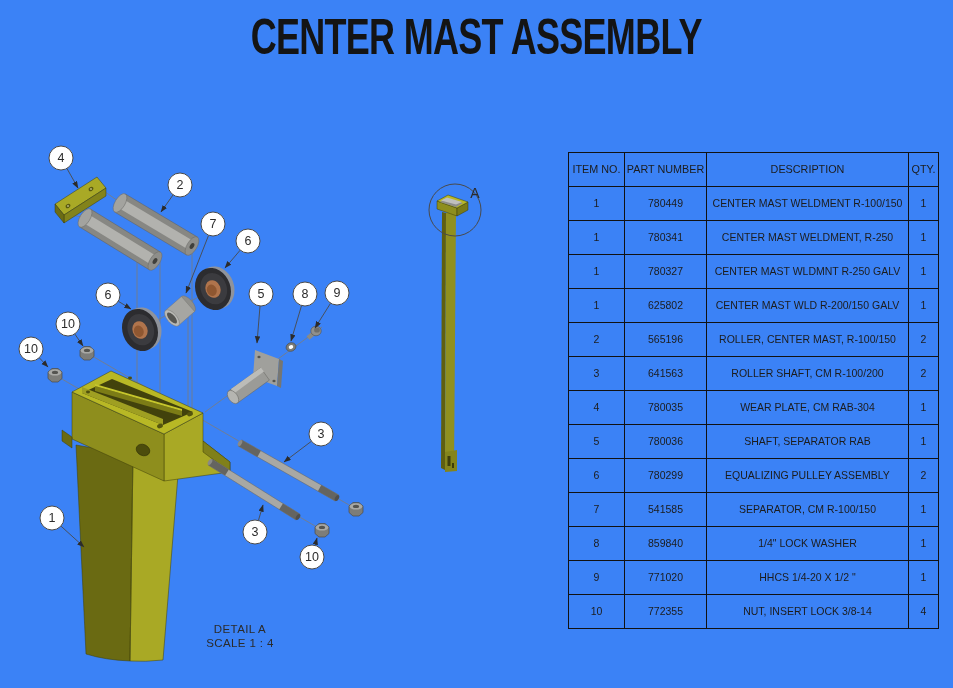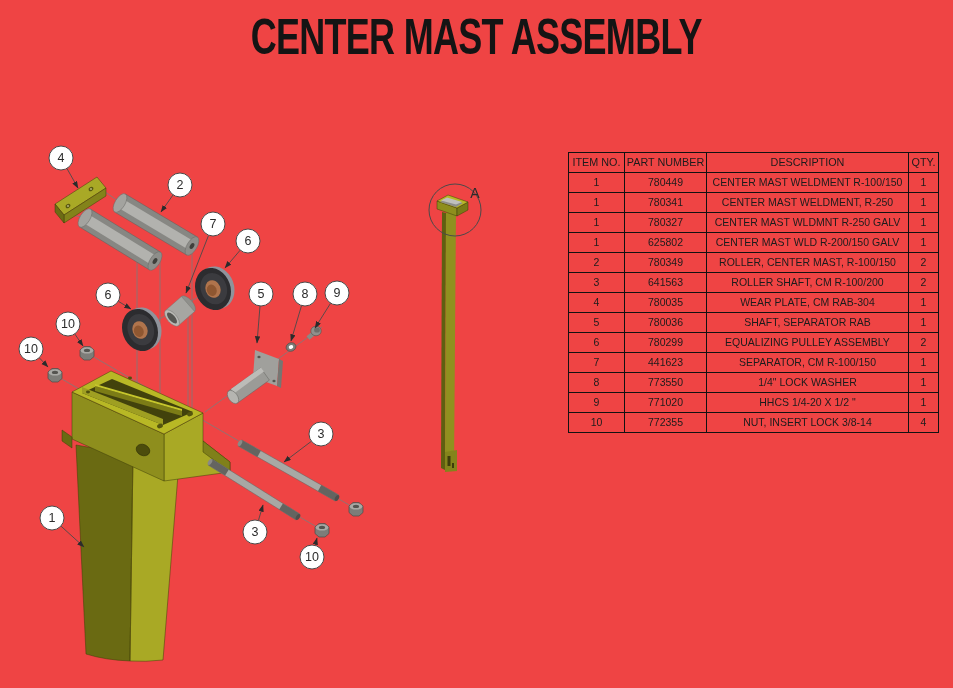--- a/index.html
+++ b/index.html
@@ -1,25 +1,25 @@
 <!DOCTYPE html>
 <html><head>
 <meta charset="utf-8">
 <style>
   html,body{margin:0;padding:0;background:#ffffff;}
-  .page{position:relative;width:953px;height:688px;background:#ef4444;overflow:hidden;
+  .page{position:relative;width:953px;height:688px;background:#3b82f6;overflow:hidden;
         font-family:"Liberation Sans",sans-serif;}
   .page-title{position:absolute;top:8px;left:0;right:0;text-align:center;
         font-weight:bold;font-size:50px;color:#141414;white-space:nowrap;}
   .page-title span{display:inline-block;transform:scaleX(0.72);letter-spacing:-1px;}
   .diagram-svg{position:absolute;left:0;top:0;width:953px;height:688px;}
   .parts-table{position:absolute;left:568px;top:152px;width:370px;height:278px;
         border-collapse:collapse;table-layout:fixed;color:#1c1c1c;}
   .parts-table th,.parts-table td{border:1px solid #121212;text-align:center;
-        padding:0 1px;font-weight:normal;font-size:10.5px;white-space:nowrap;overflow:hidden;
+        padding:7px 1px;font-weight:normal;font-size:10.5px;white-space:nowrap;overflow:hidden;
         height:19px;line-height:1;}
   .parts-table th{font-size:10.8px;}
   .detail-caption{position:absolute;left:190px;top:623px;width:100px;text-align:center;
         font-size:11.5px;line-height:13.5px;color:#2b2b2b;letter-spacing:0.4px;}
   svg text{font-family:"Liberation Sans",sans-serif;}
 </style>
 </head>
 <body>
 
 <div class="page">
@@ -296,21 +296,21 @@
           <td>1</td>
         </tr>
         <tr>
           <td>1</td>
           <td>625802</td>
           <td>CENTER MAST WLD R-200/150 GALV</td>
           <td>1</td>
         </tr>
         <tr>
           <td>2</td>
-          <td>780349</td>
+          <td>565196</td>
           <td>ROLLER, CENTER MAST, R-100/150</td>
           <td>2</td>
         </tr>
         <tr>
           <td>3</td>
           <td>641563</td>
           <td>ROLLER SHAFT, CM R-100/200</td>
           <td>2</td>
         </tr>
         <tr>
@@ -326,39 +326,43 @@
           <td>1</td>
         </tr>
         <tr>
           <td>6</td>
           <td>780299</td>
           <td>EQUALIZING PULLEY ASSEMBLY</td>
           <td>2</td>
         </tr>
         <tr>
           <td>7</td>
-          <td>441623</td>
+          <td>541585</td>
           <td>SEPARATOR, CM R-100/150</td>
           <td>1</td>
         </tr>
         <tr>
           <td>8</td>
-          <td>773550</td>
+          <td>859840</td>
           <td>1/4" LOCK WASHER</td>
           <td>1</td>
         </tr>
         <tr>
           <td>9</td>
           <td>771020</td>
           <td>HHCS 1/4-20 X 1/2 "</td>
           <td>1</td>
         </tr>
         <tr>
           <td>10</td>
           <td>772355</td>
           <td>NUT, INSERT LOCK 3/8-14</td>
           <td>4</td>
         </tr>
       </tbody>
   </table>
 
+  <div class="detail-caption">
+    <div>DETAIL A</div>
+    <div>SCALE 1 : 4</div>
+  </div>
 
 </div>
 
 </body></html>

